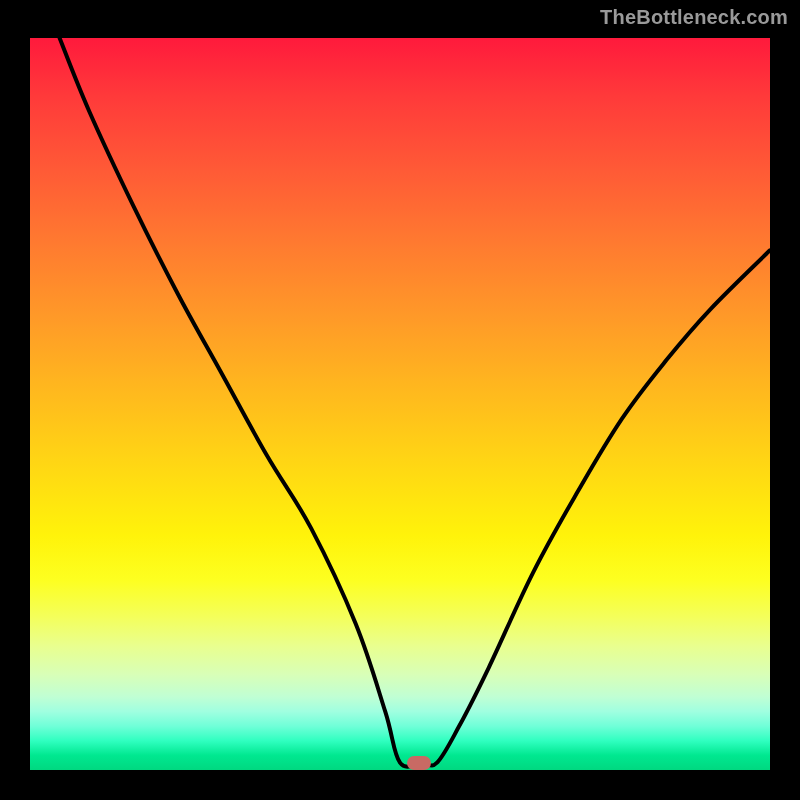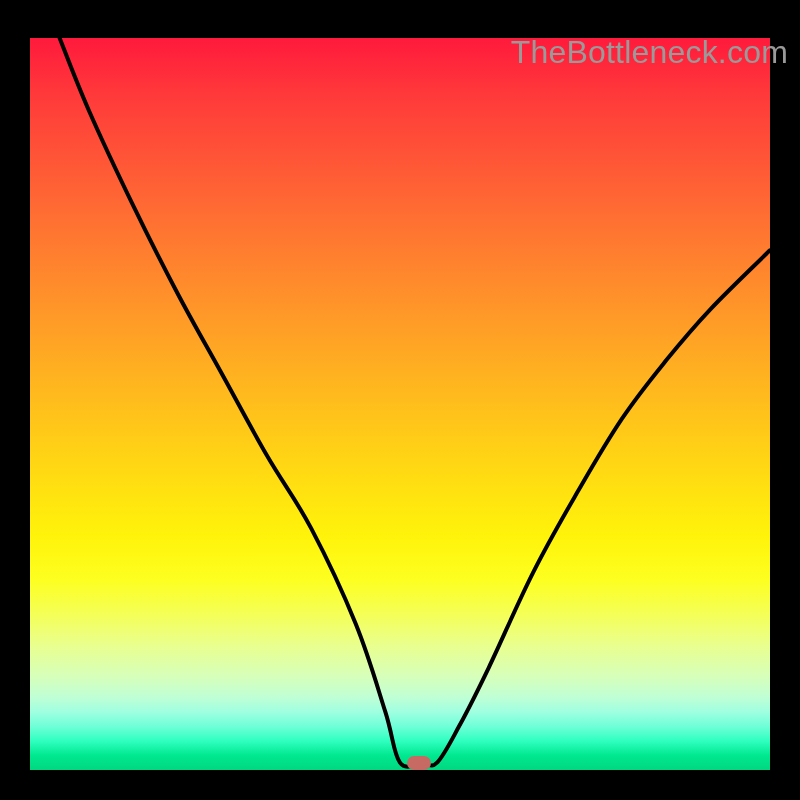--- a/index.html
+++ b/index.html
@@ -61,24 +61,23 @@
     height: 14px;
     background: #c86a64;
     border-radius: 7px;
     transform: translate(-50%, -50%);
   }
   .watermark {
     position: absolute;
     top: 6px;
     right: 12px;
     color: #9a9a9a;
-    font-size: 32px;
-    font-weight: 400;
+    font-size: 20px;
+    font-weight: 700;
     letter-spacing: 0.2px;
-    margin-top: 28px;
   }
 </style>
 </head>
 <body>
 
 <div class="frame"></div>
 
 <div class="plot">
   <svg class="curve" viewBox="0 0 740 732" preserveAspectRatio="none">
     <path id="curve-path" d="M 29.6 0 C 34.928000000000004 13.175999999999988, 45.88 42.89519999999993, 59.2 73.19999999999993 C 72.52000000000001 103.50479999999993, 87.61600000000001 135.42000000000002, 103.60000000000001 168.36 C 119.584 201.3, 132.016 225.8952, 148 256.2 C 163.984 286.5048, 176.416 307.7328, 192.4 336.71999999999997 C 208.38400000000001 365.70719999999994, 220.816 389.5704, 236.8 417.24 C 252.78400000000002 444.9096, 265.216 460.1352, 281.2 490.44 C 297.18399999999997 520.7447999999999, 312.28000000000003 552.66, 325.6 585.6 C 338.92 618.5400000000001, 347.20799999999997 648.4056, 355.2 673.44 C 363.192 698.4744000000001, 363.34 715.4567999999999, 370 724.68 C 376.66 733.9032, 385.54 724.68, 392.20000000000005 724.68 C 398.86000000000007 724.68, 400.3400000000001 731.2679999999999, 407.00000000000006 724.68 C 413.66 718.092, 419.876 705.2088, 429.2 688.08 C 438.524 670.9512000000001, 445.48 657.1895999999999, 458.8 629.52 C 472.12 601.8504, 487.21600000000007 565.9824, 503.20000000000005 534.36 C 519.1840000000001 502.73760000000004, 531.616 481.5096, 547.6 453.84 C 563.5840000000001 426.1704, 576.016 404.35679999999996, 592 380.64 C 607.984 356.9232, 620.4159999999999 341.844, 636.4 322.08 C 652.384 302.316, 662.152 290.604, 680.8000000000001 270.84 C 699.4480000000001 251.07599999999996, 729.344 222.82079999999996, 740 212.27999999999997" fill="none" stroke="#000" stroke-width="4" stroke-linejoin="round" stroke-linecap="round"></path>

